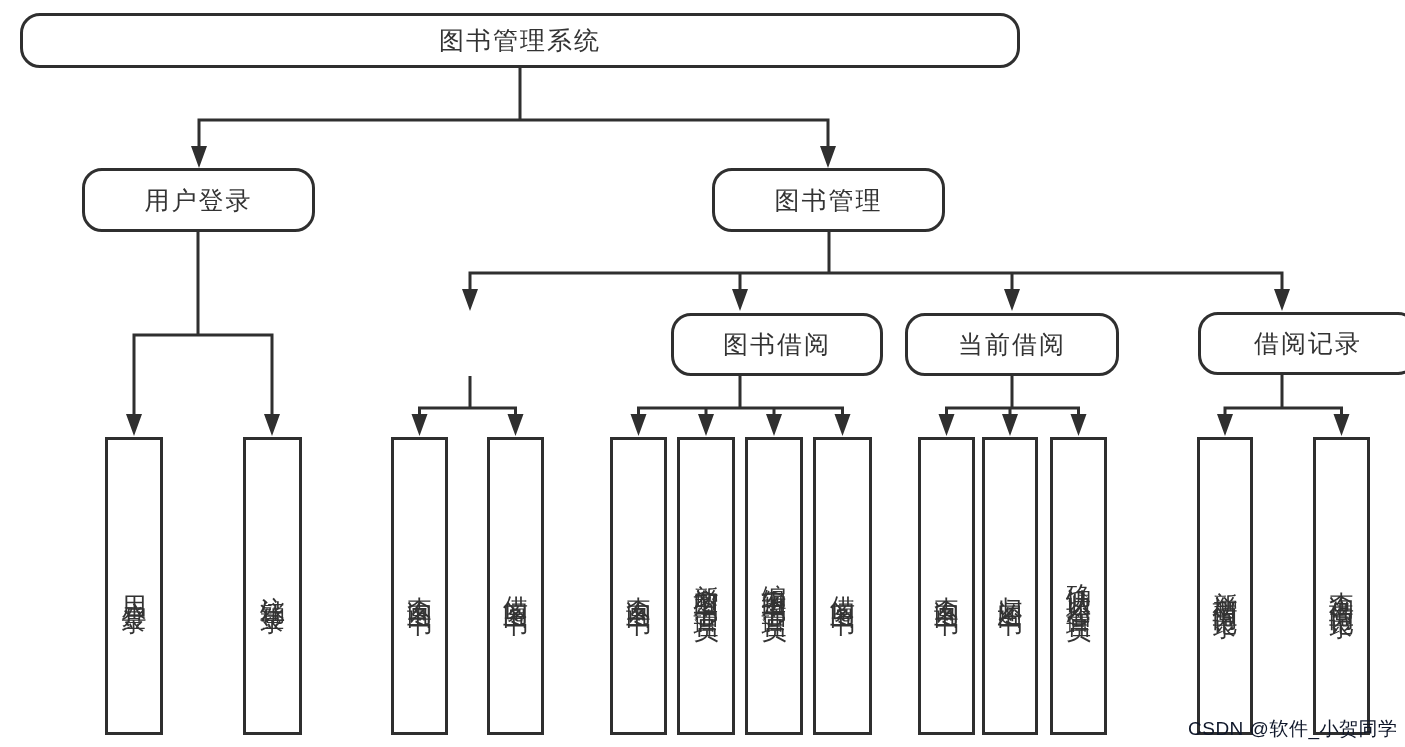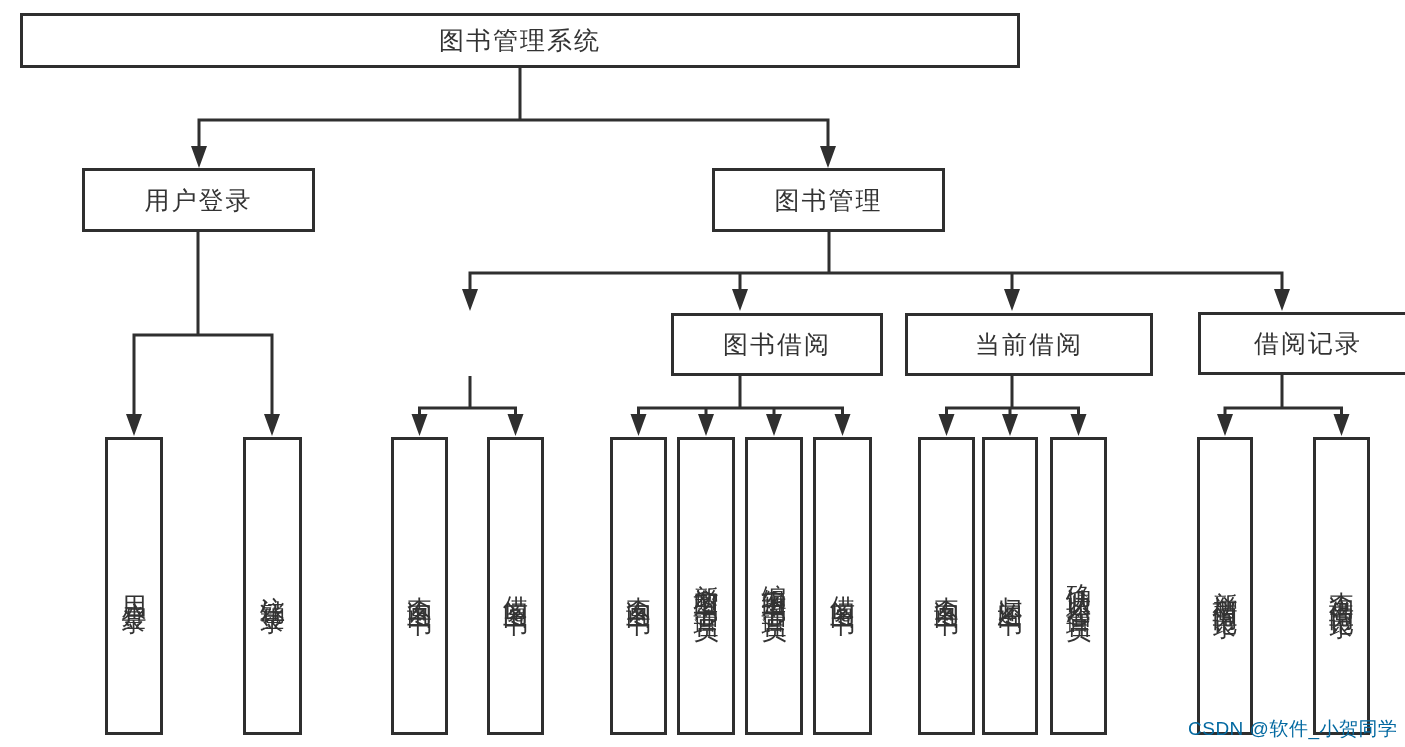--- a/index.html
+++ b/index.html
@@ -16,33 +16,33 @@
     position:absolute;
     box-sizing:border-box;
     border:3px solid #2f2f2f;
     background:#ffffff;
     display:flex;
     align-items:center;
     justify-content:center;
     font-size:25px;
     color:#333333;
   }
-  .hbox{letter-spacing:2px;white-space:nowrap;}
+  .hbox{letter-spacing:2px;white-space:nowrap;border-radius:20px;}
   .vbox{
     writing-mode:vertical-rl;
     text-orientation:mixed;
     letter-spacing:5px;
     line-height:1;
   }
   .watermark{
     position:absolute;
     left:1188px;top:716px;
     font-size:19px;
     letter-spacing:0.5px;
-    color:#0369a1;
+    color:#0f172a;
     white-space:nowrap;
     z-index:5;
   }
 </style>
 </head>
 <body>
 
 <div class="stage">
 
   <svg class="connectors" viewBox="0 0 1405 747" xmlns="http://www.w3.org/2000/svg">
@@ -87,21 +87,21 @@
       M1217,414 H1233 L1225,436 Z
       M1333.5,414 H1349.5 L1341.5,436 Z"></path>
   </svg>
 
   <div class="box hbox" style="left:20px;top:13px;width:1000px;height:55px;">图书管理系统</div>
 
   <div class="box hbox" style="left:82px;top:168px;width:233px;height:64px;">用户登录</div>
   <div class="box hbox" style="left:712px;top:168px;width:233px;height:64px;">图书管理</div>
 
   <div class="box hbox" style="left:671px;top:313px;width:212px;height:63px;">图书借阅</div>
-  <div class="box hbox" style="left:905px;top:313px;width:248px;height:63px;">当前借阅</div>
+  <div class="box hbox" style="left:905px;top:313px;width:214px;height:63px;">当前借阅</div>
   <div class="box hbox" style="left:1198px;top:312px;width:220px;height:63px;">借阅记录</div>
 
   <div class="box vbox" style="left:105px;top:437px;width:58px;height:298px;">用户登录</div>
   <div class="box vbox" style="left:243px;top:437px;width:59px;height:298px;">注销登录</div>
 
   <div class="box vbox" style="left:391px;top:437px;width:57px;height:298px;">查询图书</div>
   <div class="box vbox" style="left:487px;top:437px;width:57px;height:298px;">借阅图书</div>
 
   <div class="box vbox" style="left:610px;top:437px;width:57px;height:298px;">查询图书</div>
   <div class="box vbox" style="left:677px;top:437px;width:58px;height:298px;">新增图书（管理员）</div>

